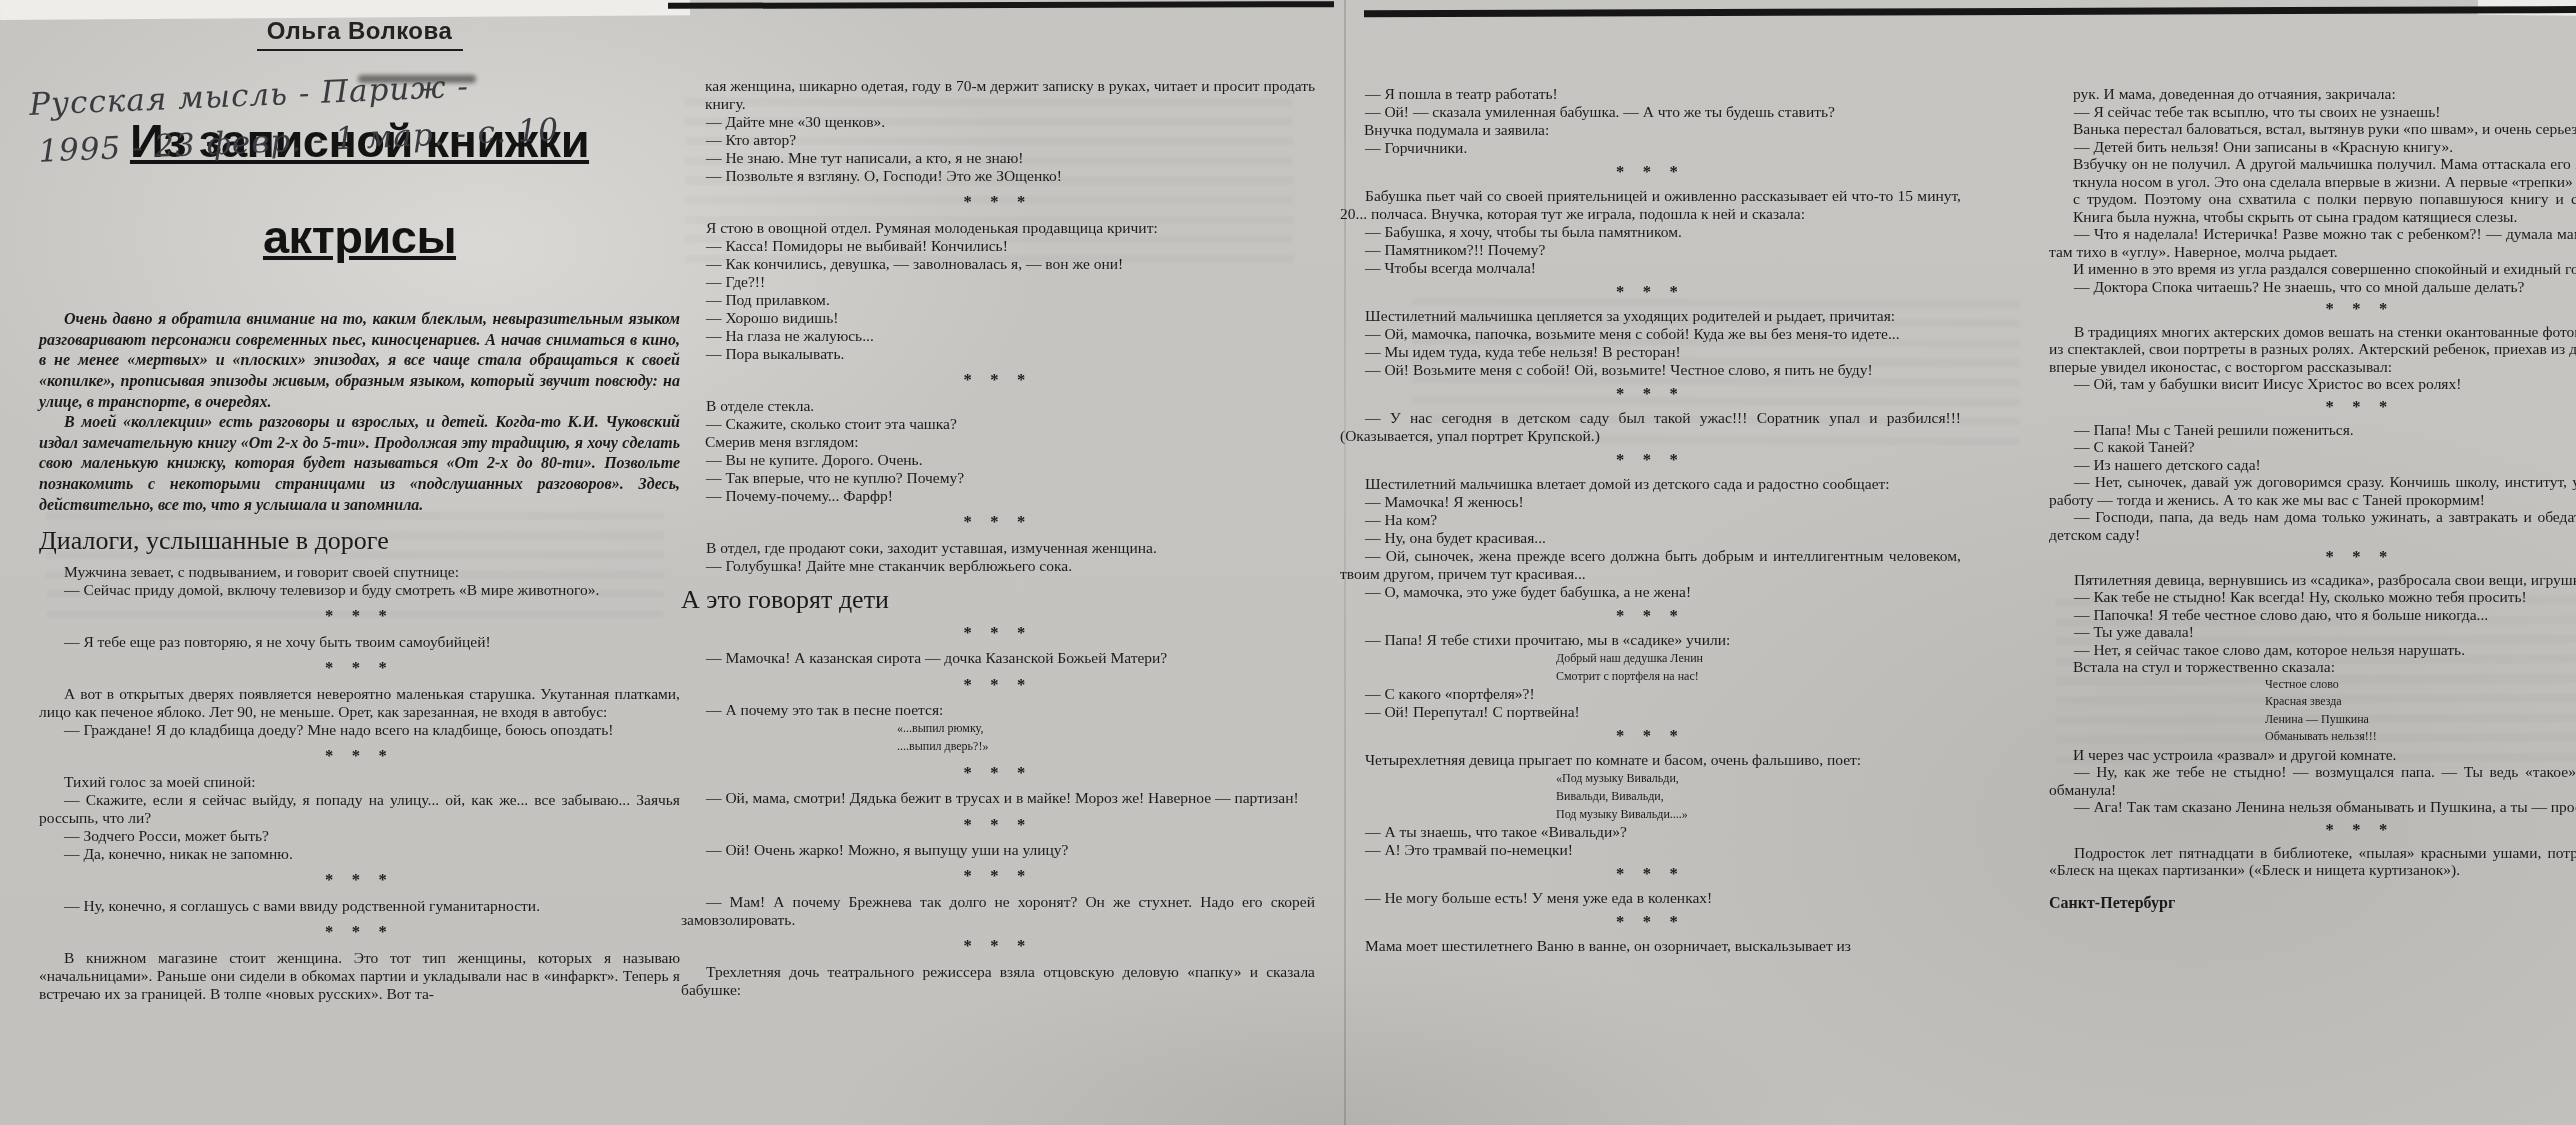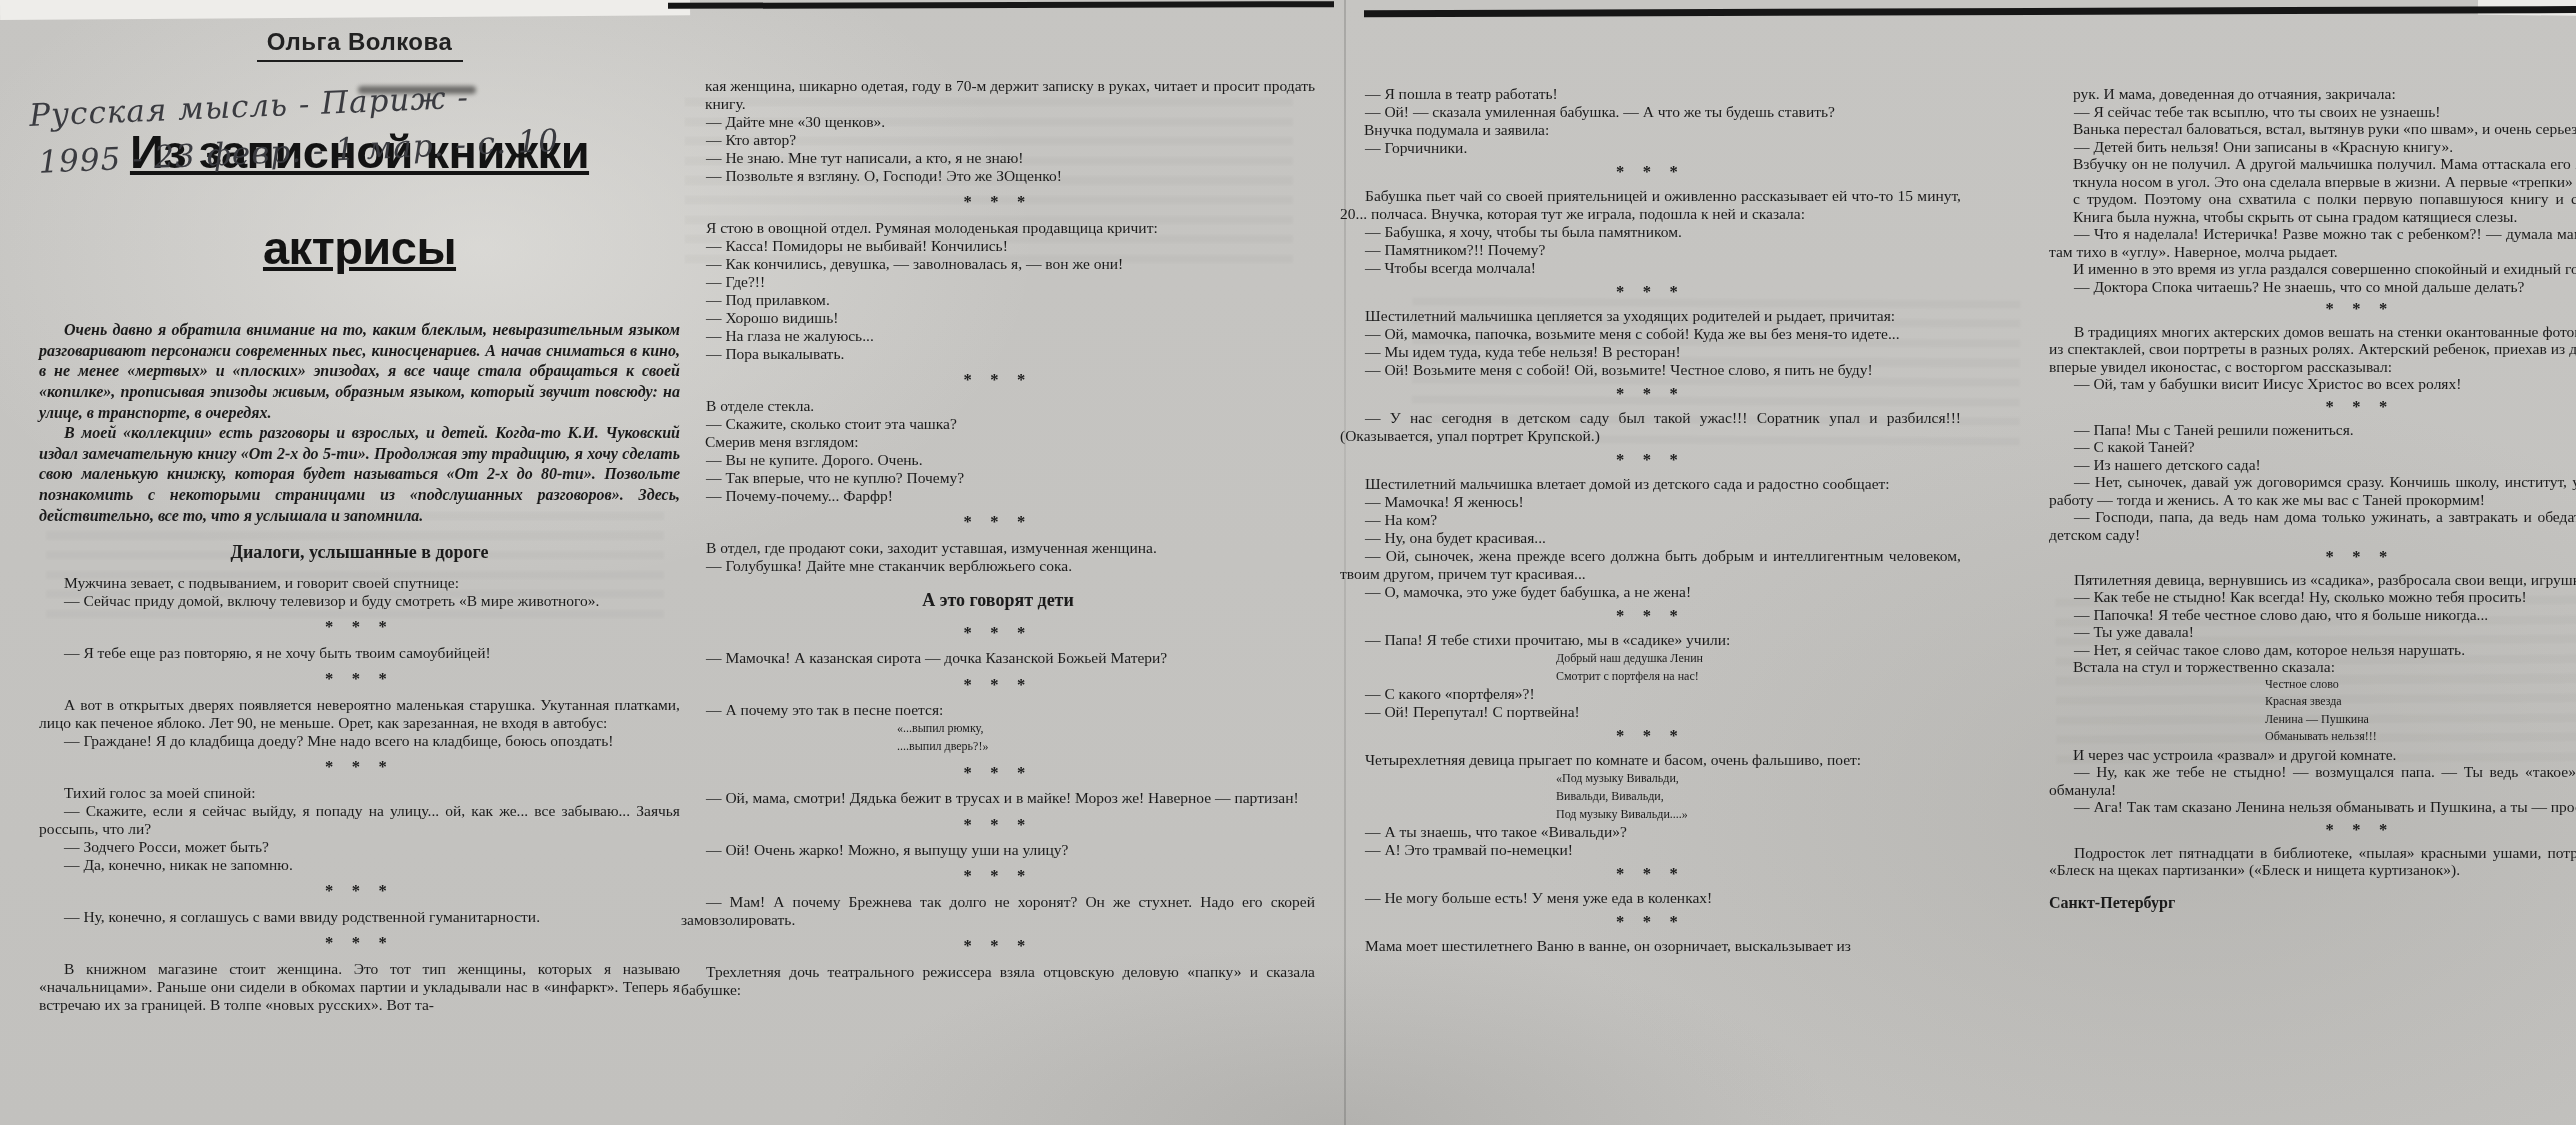--- a/index.html
+++ b/index.html
@@ -24,21 +24,21 @@
   .fold{position:absolute;left:1344px;top:0;width:2.1px;height:1125px;background:linear-gradient(rgba(90,90,88,.28),rgba(90,90,88,.12) 40%,rgba(90,90,88,.3));}
   .ghost{position:absolute;opacity:.55;filter:blur(1px);
     background:repeating-linear-gradient(0deg, rgba(70,70,68,.07) 0 8.2px, rgba(70,70,68,0) 8.2px 19.6px);}
   .g1{left:685px;top:93px;width:608px;height:170px;}
   .g2{left:1412px;top:289px;width:608px;height:155px;transform:rotate(.3deg);}
   .g3{left:2056px;top:592px;width:598px;height:170px;transform:rotate(-.3deg);}
   .g4{left:46px;top:505px;width:618px;height:113px;}
 
   
   .col{position:absolute;}
-  #c0{left:39px;  top:28px; width:641px;}
+  #c0{left:39px;  top:17px; width:641px;}
   #c1{left:681px;top:77px;width:634px;}
   #c2{left:1340px;top:85px;width:621px;}
   #c3{left:2049px;top:85px;width:622px;}
 
   
   .author{font-family:"Liberation Sans","DejaVu Sans",sans-serif;font-weight:bold;
     font-size:24px;text-align:center;letter-spacing:0.5px;color:#222;}
   .underline{width:206px;height:2.1px;background:#1d1d1d;margin:4.1px auto 0 auto;}
   .smudge{position:absolute;left:319px;top:58px;width:118px;height:8.2px;background:#4d4c4a;
     filter:blur(2.1px);opacity:.75;border-radius:4.1px;}
@@ -50,21 +50,21 @@
     font-weight:bold;text-align:center;color:#131313;letter-spacing:-0.5px;text-decoration:underline;}
   .title span{display:block;}
   .title .t1{font-size:47px;line-height:47px;}
   .title .t2{font-size:47px;line-height:47px;margin-top:49px;}
   #c0 .blocks{margin-top:49px;}
 
   
   .p{font-size:15.5px;line-height:18px;text-align:justify;text-indent:25px;margin:0;}
   .p.c{text-indent:0;margin-left:24px;}
   .p.intro{font-weight:bold;font-style:italic;font-size:16px;line-height:20.6px;}
-  .h{font-weight:bold;font-size:18px;line-height:24px;text-align:center;margin:13.4px 0 10.3px 0;text-indent:0;}
+  .h{font-weight:normal;font-size:26px;line-height:24px;text-align:left;margin:13.4px 0 10.3px 0;text-indent:0;}
   .sep{text-align:center;font-weight:bold;font-size:16.5px;line-height:19.6px;margin:7.2px 0;letter-spacing:7.2px;text-indent:0;}
   .v{font-size:12px;line-height:18px;margin-left:216px;text-indent:0;}
   .sig{font-weight:bold;font-size:16px;margin-top:15.5px;text-indent:0;}
   #c2 .sep{margin:5.2px 0;}
   #c3 .p{line-height:17.5px;}
   #c3 .v{line-height:17.5px;}
   #c3 .sep{margin:4.1px 0;}
 </style>
 </head>
 <body>

